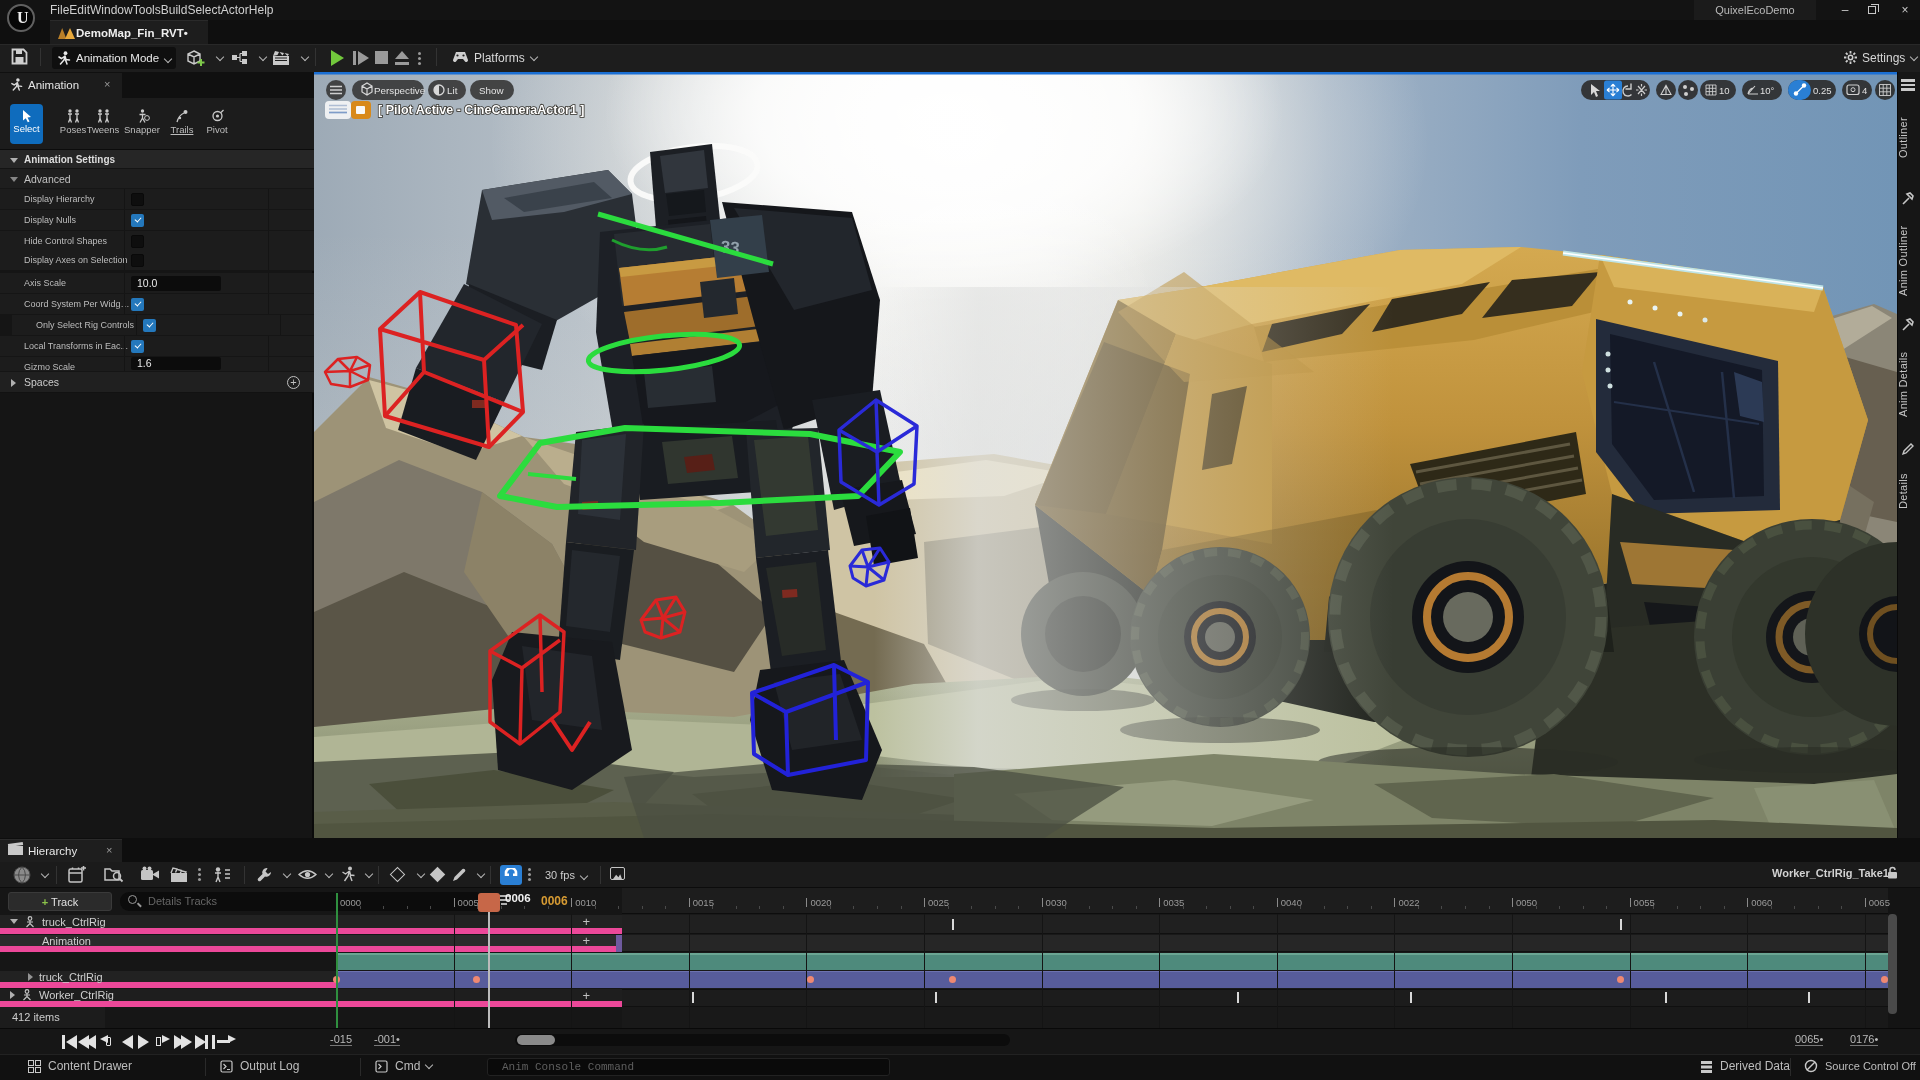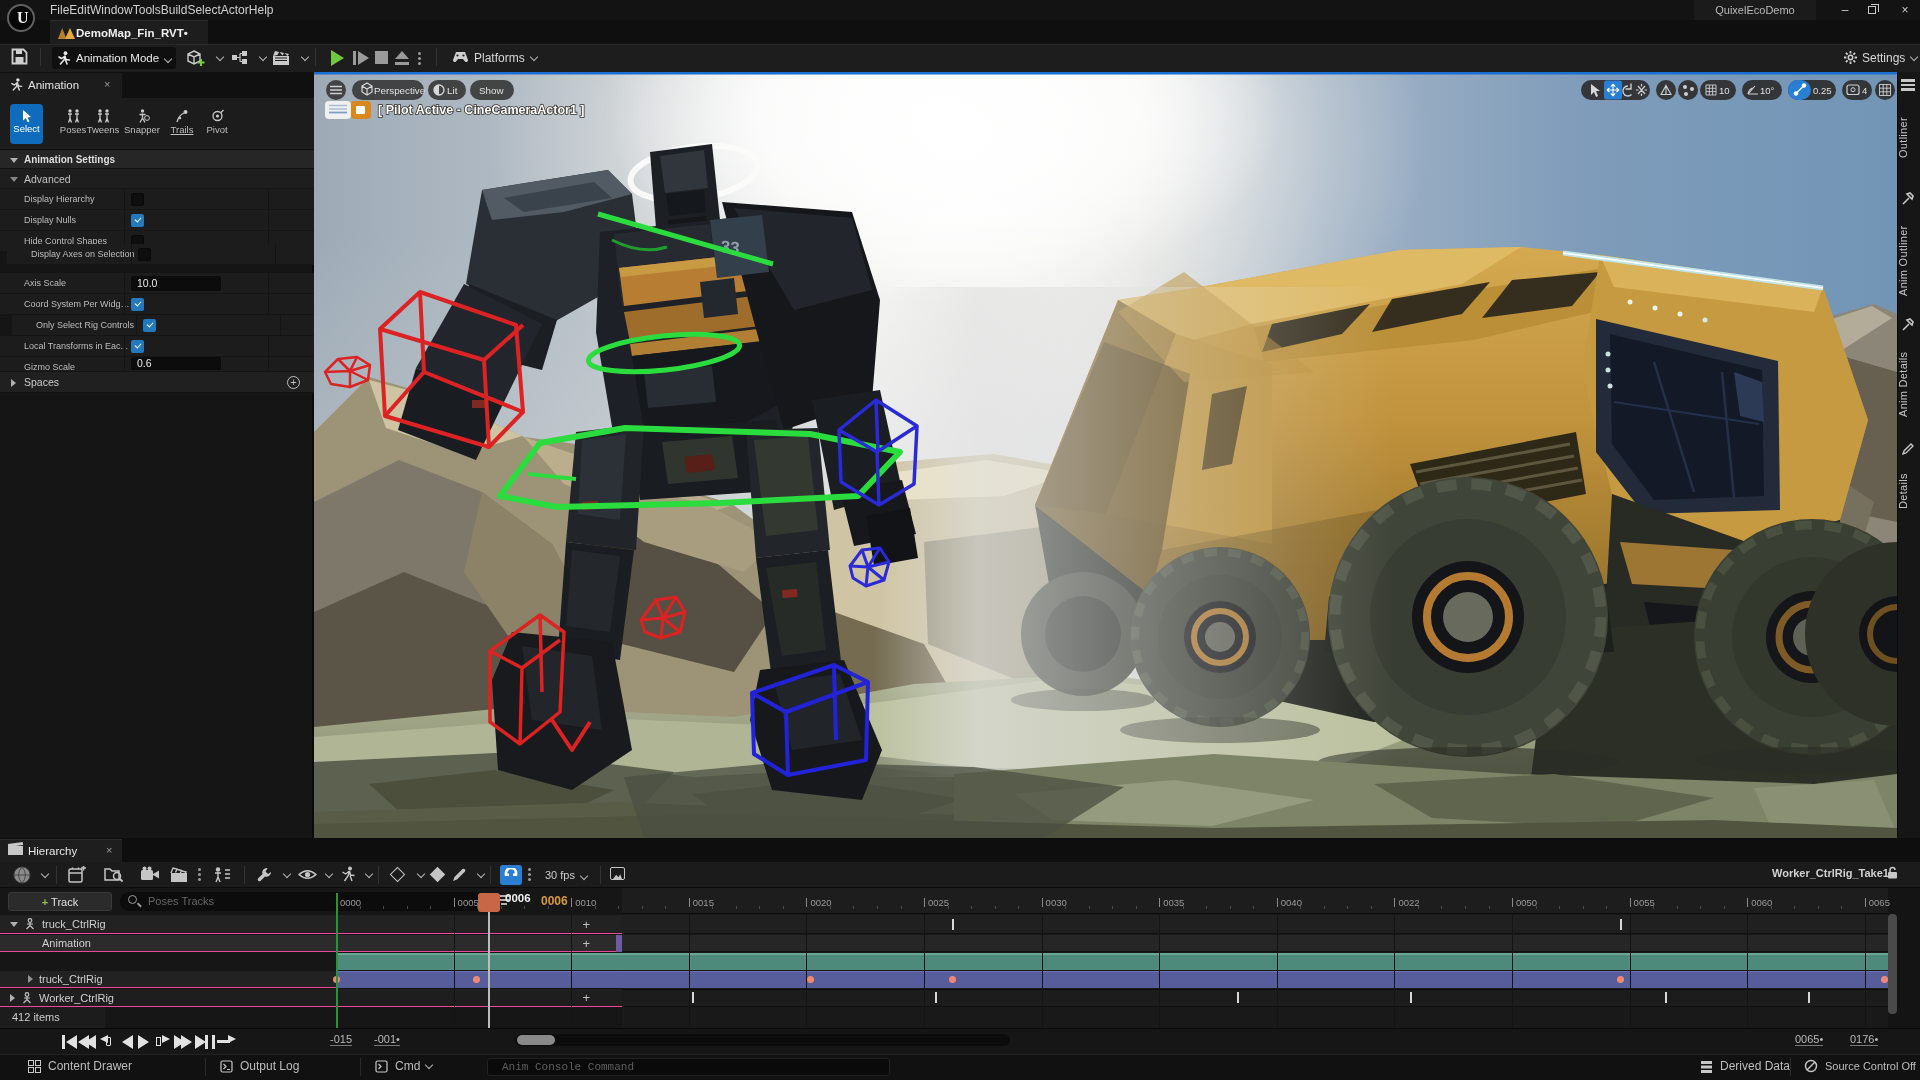--- a/index.html
+++ b/index.html
@@ -170,21 +170,21 @@
       </span>
       <span class="vline1"></span>
       <span class="vline2"></span>
     </div>
 <div class="abs prow" style="top:231px;">
       <span class="lab">Hide Control Shapes</span>
       <span class="cbox"></span>
       <span class="vline1"></span>
       <span class="vline2"></span>
     </div>
-<div class="abs prow" style="top:244px;margin-left:7px;">
+<div class="abs prow" style="top:250px;">
       <span class="lab">Display Axes on Selection</span>
       <span class="cbox"></span>
       <span class="vline1"></span>
       <span class="vline2"></span>
     </div>
 <div class="abs prow" style="top:273px;">
       <span class="lab">Axis Scale</span>
       <span class="field">10.0</span>
       <span class="vline1"></span>
       <span class="vline2"></span>
@@ -208,21 +208,21 @@
 <div class="abs prow" style="top:336px;">
       <span class="lab">Local Transforms in Eac...</span>
       <span class="cboxc">
         <i></i>
       </span>
       <span class="vline1"></span>
       <span class="vline2"></span>
     </div>
 <div class="abs prow" style="top:357px; height:15px;">
       <span class="lab">Gizmo Scale</span>
-      <span class="field" style="top:0px; height:13px; line-height:13px;">0.6</span>
+      <span class="field" style="top:0px; height:13px; line-height:13px;">1.6</span>
       <span class="vline1"></span>
       <span class="vline2"></span>
     </div>
 <div class="abs" id="lp-spaces"><span class="arrow-r abs" style="left:11px; top:7px;"></span>Spaces</div>
 <div class="abs" style="left:287px; top:376px; width:13px; height:13px; border:1.5px solid #c0c0c0; border-radius:50%; color:#c0c0c0; font-size:11px; line-height:11px; text-align:center;">+</div>
 
 <svg class="abs" id="vp" style="left:314px; top:72px;" width="1583" height="766" viewBox="0 0 1583 766">
 <defs>
 <linearGradient id="skyx" x1="0" y1="0" x2="1" y2="0">
   <stop offset="0" stop-color="#9daab6"></stop>
@@ -623,21 +623,21 @@
 <div class="abs" style="left:610px; top:867px; width:15px; height:13px; border:1.5px solid #c5c5c5; border-radius:2px;"></div>
 <div class="abs" style="left:613px; top:873px; width:9px; height:6px; background:#c5c5c5; clip-path:polygon(0 100%,35% 30%,60% 70%,80% 20%,100% 100%);"></div>
 <div class="abs" style="left:1772px; top:867px; color:#d2d2d2; font-size:11px; font-weight:bold;">Worker_CtrlRig_Take1•</div>
 <svg class="abs" style="left:1886px; top:866px;" width="13" height="14" viewBox="0 0 13 14">
       <rect x="2" y="6" width="9" height="6.5" rx="1" fill="#c8c8c8"></rect>
       <path d="M 4 6 V 4 a 2.5 2.5 0 0 1 5 0" fill="none" stroke="#c8c8c8" stroke-width="1.5"></path>
     </svg>
 
 <div class="abs" style="left:0; top:888px; width:622px; height:140px; background:#161616;"></div>
 <div class="abs" style="left:8px; top:892px; width:104px; height:19px; background:#2b2b2b; border:1px solid #3a3a3a; border-radius:3px; color:#e0e0e0; font-size:11px; line-height:18px; text-align:center;"><span style="color:#8bc34a; font-weight:bold;">+</span> Track</div>
-<div class="abs" style="left:120px; top:892px; width:365px; height:19px; background:#0c0c0c; border-radius:9px; color:#666; font-size:11px; line-height:19px; padding-left:28px;">Poses Tracks</div>
+<div class="abs" style="left:120px; top:892px; width:365px; height:19px; background:#0c0c0c; border-radius:9px; color:#666; font-size:11px; line-height:19px; padding-left:28px;">Details Tracks</div>
 <div class="abs" style="left:128px; top:895px; width:9px; height:9px; border:1.5px solid #9a9a9a; border-radius:50%;"></div>
 <div class="abs" style="left:137px; top:904px; width:5px; height:1.5px; background:#9a9a9a; transform:rotate(45deg);"></div>
 <div class="abs" style="left:497px; top:895px; width:14px; height:12px;">
   <div class="abs" style="top:0; left:0; width:14px; height:2px; background:#b0b0b0;"></div>
   <div class="abs" style="top:4px; left:2px; width:10px; height:2px; background:#b0b0b0;"></div>
   <div class="abs" style="top:8px; left:4px; width:6px; height:2px; background:#b0b0b0;"></div>
 </div>
 <div class="abs" style="left:541px; top:894px; color:#d79b33; font-size:12px; font-weight:bold;">0006</div>
 
 <div class="abs trow" style="top:915px; height:19px; background:#222222;"><span class="arrow-d" style="margin-left:10px;"></span><span class="picon">
@@ -840,21 +840,21 @@
         <rect x="1" y="10" width="11" height="3" fill="#c8c8c8"></rect>
       </svg>Derived Data</div>
 <div class="abs" style="left:1790px; top:1058px; width:1px; height:18px; background:#2a2a2a;"></div>
 <div class="abs sbt" style="left:1804px; font-size:11px;"><svg width="14" height="14" viewBox="0 0 14 14" style="margin-right:7px;">
         <circle cx="7" cy="7" r="5.5" fill="none" stroke="#c8c8c8" stroke-width="1.4"></circle>
         <path d="M 3 11 L 11 3" stroke="#c8c8c8" stroke-width="1.4"></path>
       </svg>Source Control Off</div>
 <style>
 .vtext { left:1897px; width:23px; color:#c5c5c5; font-size:11px; writing-mode:vertical-rl; transform:rotate(180deg); text-align:center; height:80px; letter-spacing:0.3px;}
 .sep2 { top:866px; width:1px; height:18px; background:#333; position:absolute; }
-.trow { left:0; width:622px; color:#cfcfcf; font-size:11px; display:flex; align-items:center; border-bottom:1px solid #ec4899; }
+.trow { left:0; width:622px; color:#cfcfcf; font-size:11px; display:flex; align-items:center; border-bottom:6px solid #ec4899; }
 .trow .plus { position:absolute; right:32px; color:#c0c0c0; font-size:13px; }
 .trow .keyset { position:absolute; right:38px; width:34px; height:10px; }
 .trow .keyset i { position:absolute; top:2px; width:6px; height:6px; }
 .trow .keyset .karr { left:0; border-top:3px solid transparent; border-bottom:3px solid transparent; border-right:5px solid #9a9a9a; width:0; height:0;}
 .trow .keyset .kdot { left:13px; border:1.5px solid #9a9a9a; border-radius:50%; width:5px; height:5px;}
 .trow .keyset .karr2 { left:27px; border-top:3px solid transparent; border-bottom:3px solid transparent; border-left:5px solid #9a9a9a; width:0; height:0;}
 .trow .picon { margin:0 6px; display:inline-flex; }
 .sbt { top:1059px; color:#bdbdbd; font-size:12px; display:flex; align-items:center;}
 </style>
 

